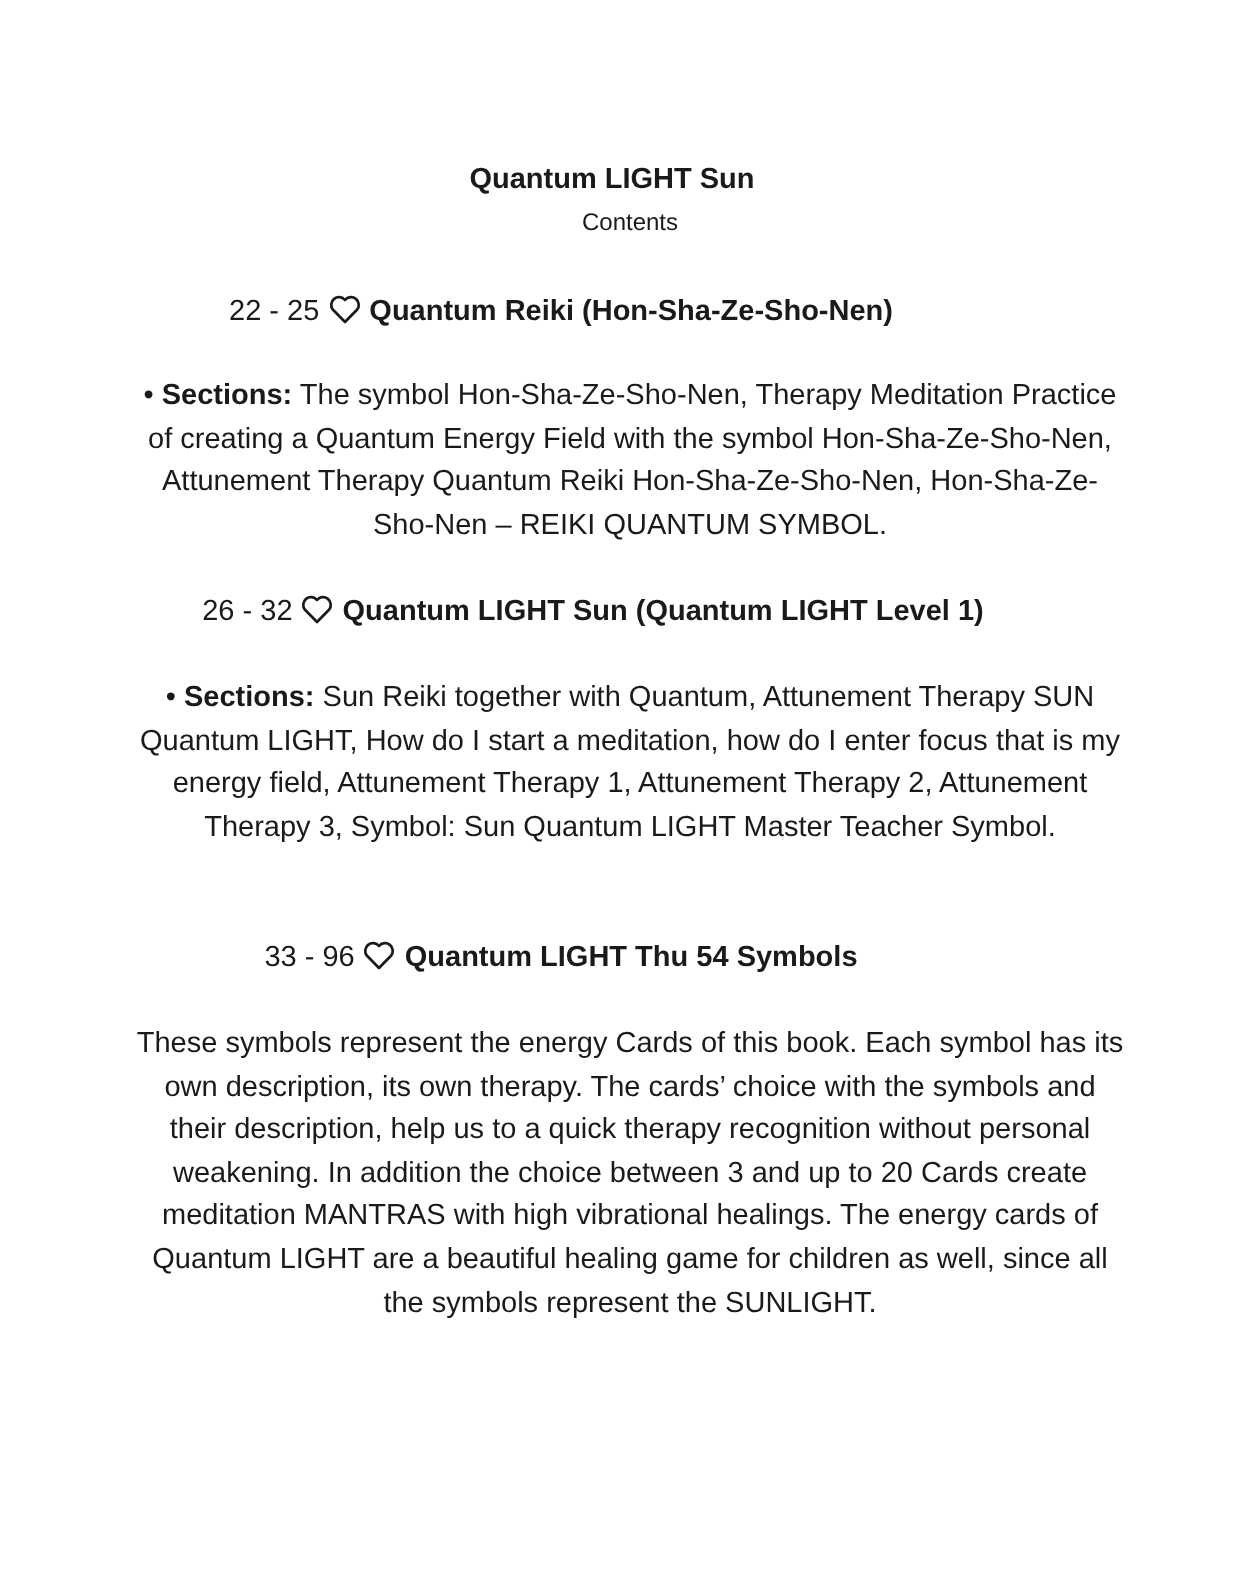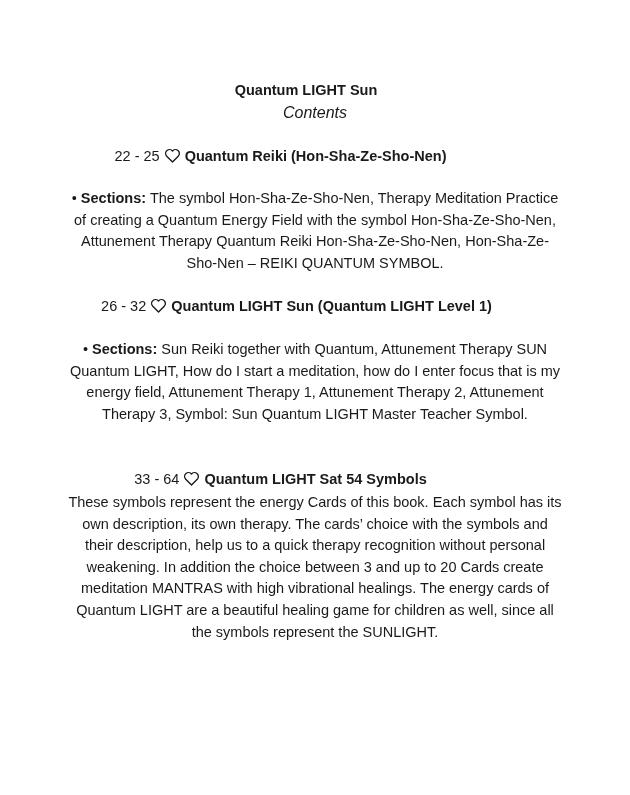--- a/index.html
+++ b/index.html
@@ -1,20 +1,20 @@
 <!DOCTYPE html>
 <html><head>
 <meta charset="utf-8">
 <style>
   html, body { margin: 0; padding: 0; background: #ffffff; }
   body { width: 630px; height: 795px; position: relative; overflow: hidden;
          font-family: "Liberation Sans", sans-serif; color: #1a1a1a; }
   .page { position: absolute; left: 0; top: 0; width: 630px; text-align: center; }
   .title { position: absolute; top: 82px; left: 0; width: 612px; font-size: 14.5px; font-weight: bold; }
-  .subtitle { position: absolute; top: 104px; left: 0; width: 630px; font-size: 16px; font-style: italic; }
+  .subtitle { position: absolute; top: 104px; left: 0; width: 630px; font-size: 12px; }
   .entry { position: absolute; left: 0; width: 561px; font-size: 14.5px; line-height: 21.5px; }
   .entry .range { font-weight: normal; }
   .entry .name { font-weight: bold; }
   .heart { display: inline-block; vertical-align: -2px; margin: 0 4px 0 4px; }
   .para { position: absolute; left: 68px; width: 494px; font-size: 14.5px; line-height: 21.6px; }
   .para b { font-weight: bold; }
 </style>
 </head>
 <body>
 
@@ -38,20 +38,20 @@
           <path d="M12 20.5 L3.2 11.6 A5.2 5.2 0 0 1 12 4.4 A5.2 5.2 0 0 1 20.8 11.6 Z" fill="none" stroke="#1a1a1a" stroke-width="2" stroke-linejoin="round"></path>
         </svg></span><span class="name">Quantum LIGHT Sun (Quantum LIGHT Level 1)</span>
   </div>
   <div class="para" style="top:339px;">
     <span>•</span>
     <b>Sections:</b>
     <span>Sun Reiki together with Quantum, Attunement Therapy SUN Quantum LIGHT, How do I start a meditation, how do I enter focus that is my energy field, Attunement Therapy 1, Attunement Therapy 2, Attunement Therapy 3, Symbol: Sun Quantum LIGHT Master Teacher Symbol.</span>
   </div>
 
   <div class="entry" style="top:469px;">
-    <span class="range">33 - 64</span><span class="heart"><svg width="17" height="15" viewBox="0 0 24 22">
+    <span class="range">33 - 96</span><span class="heart"><svg width="17" height="15" viewBox="0 0 24 22">
           <path d="M12 20.5 L3.2 11.6 A5.2 5.2 0 0 1 12 4.4 A5.2 5.2 0 0 1 20.8 11.6 Z" fill="none" stroke="#1a1a1a" stroke-width="2" stroke-linejoin="round"></path>
-        </svg></span><span class="name">Quantum LIGHT Sat 54 Symbols</span>
+        </svg></span><span class="name">Quantum LIGHT Thu 54 Symbols</span>
   </div>
-  <div class="para" style="top:492px;">
+  <div class="para" style="top:512px;">
     <span>These symbols represent the energy Cards of this book. Each symbol has its own description, its own therapy. The cards’ choice with the symbols and their description, help us to a quick therapy recognition without personal weakening. In addition the choice between 3 and up to 20 Cards create meditation MANTRAS with high vibrational healings. The energy cards of Quantum LIGHT are a beautiful healing game for children as well, since all the symbols represent the SUNLIGHT.</span>
   </div>
 </div>
 
 </body></html>

